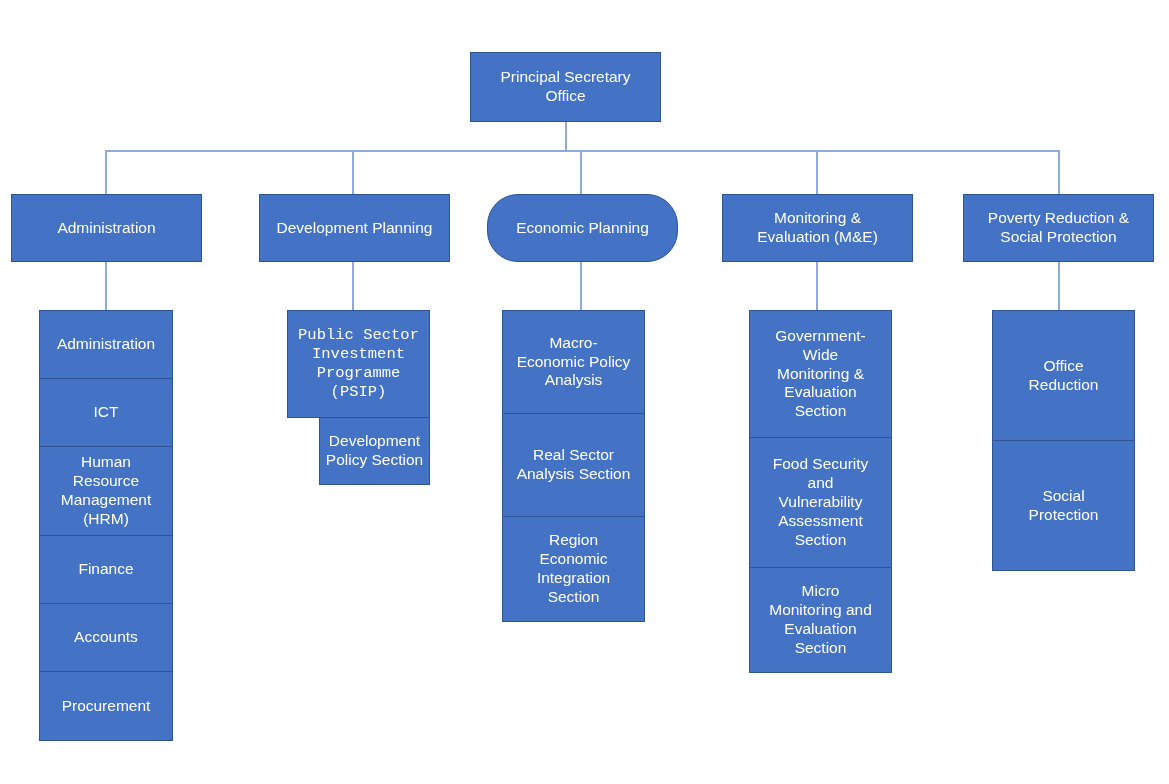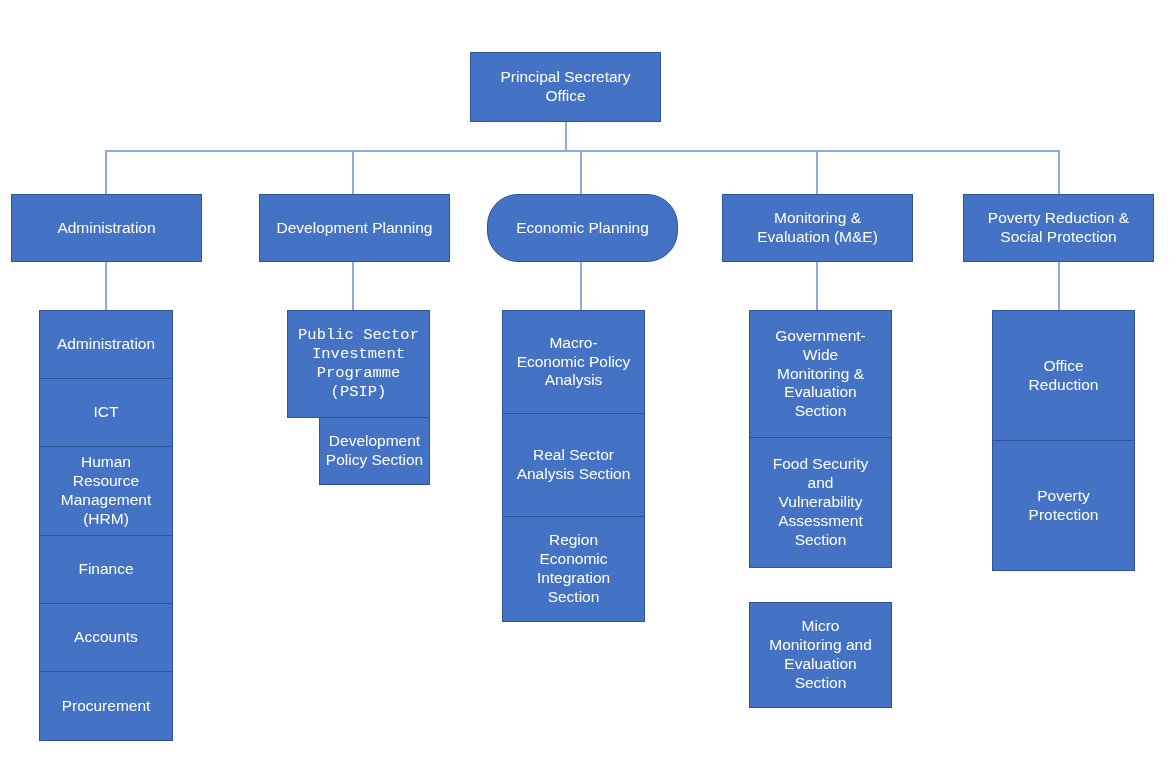--- a/index.html
+++ b/index.html
@@ -137,26 +137,26 @@
     <div class="node leaf" style="top:0px;   height:128px;">Government-
 Wide
 Monitoring &amp;
 Evaluation
 Section</div>
     <div class="node leaf" style="top:127px; height:131px;">Food Security
 and
 Vulnerability
 Assessment
 Section</div>
-    <div class="node leaf" style="top:257px; height:106px;margin-top:35px;">Micro
+    <div class="node leaf" style="top:257px; height:106px;">Micro
 Monitoring and
 Evaluation
 Section</div>
   </div>
 
   <div class="leafgroup" style="left:992px; top:310px; width:143px; height:261px;">
     <div class="node leaf" style="top:0px;   height:131px;">Office
 Reduction</div>
-    <div class="node leaf" style="top:130px; height:131px;">Poverty
+    <div class="node leaf" style="top:130px; height:131px;">Social
 Protection</div>
   </div>
 
 </div>
 
 </body></html>

